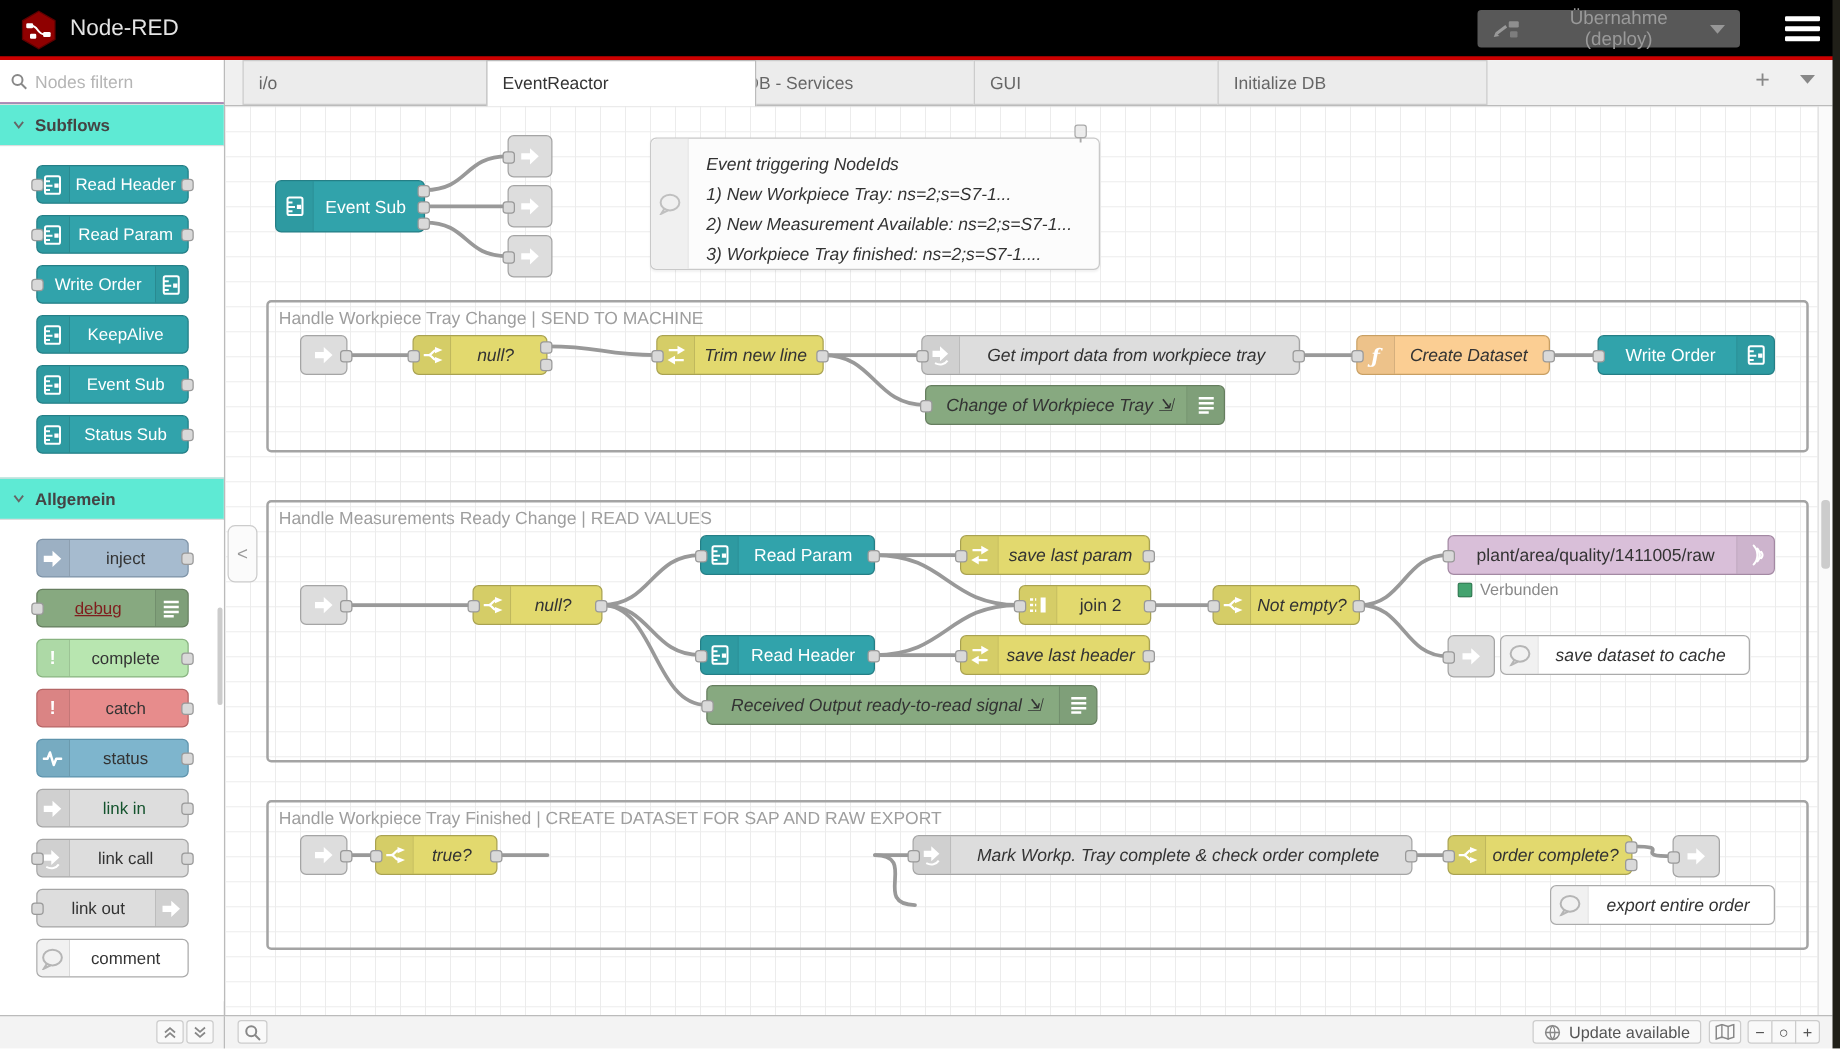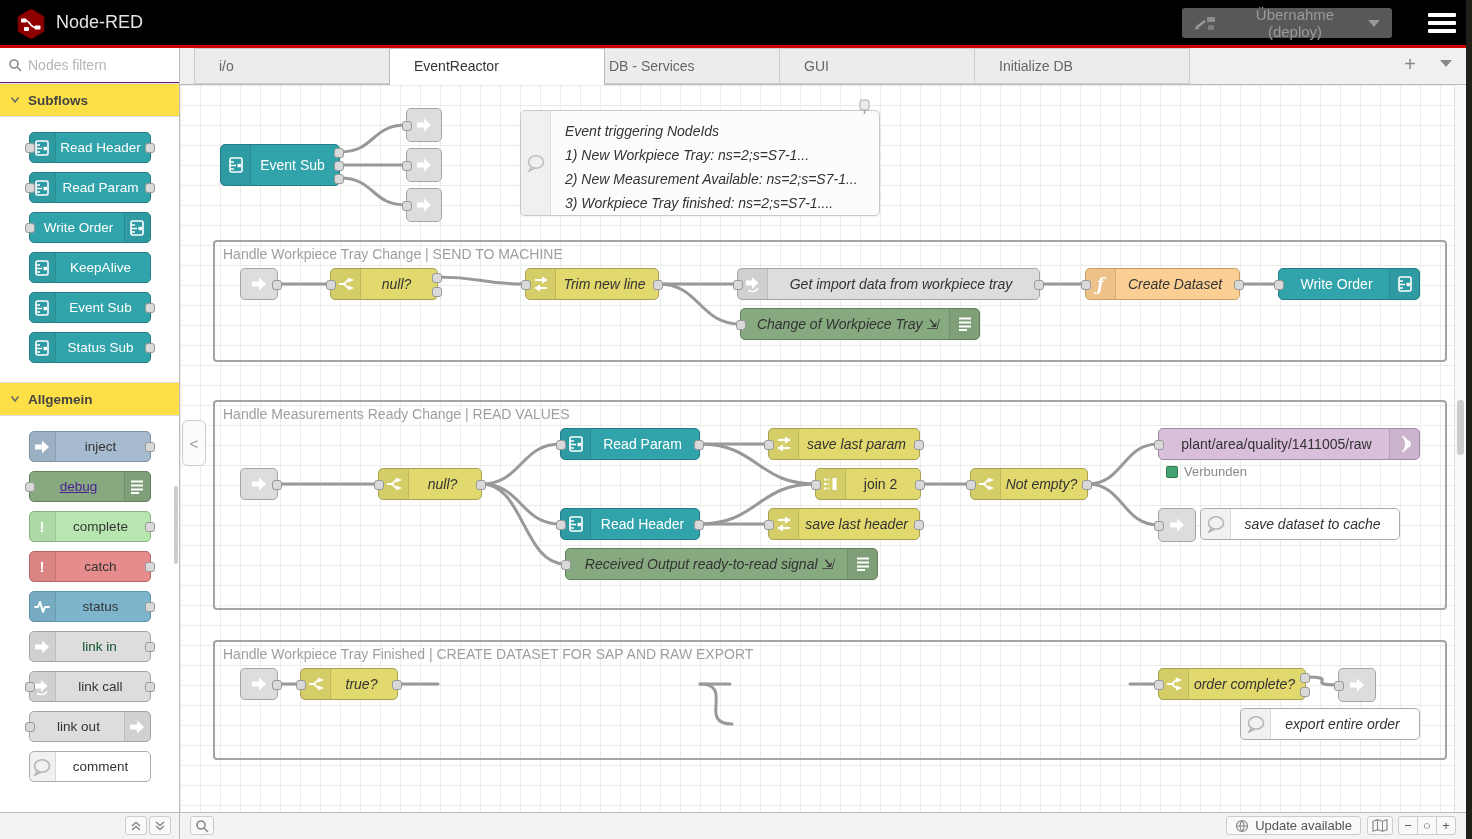--- a/index.html
+++ b/index.html
@@ -19,42 +19,42 @@
   #menu-btn { position:absolute; right:16px; top:13px; width:28px; cursor:pointer; }
   #menu-btn div { height:3.5px; background:#fff; margin-bottom:4.5px; border-radius:1px; }
 
   
   #palette { position:absolute; left:0; top:48px; width:180px; height:764px; background:#fff;
              border-right:1px solid #bbb; z-index:20; }
   #palette-search { height:35px; border-bottom:1px solid #701a75; display:flex; align-items:center; padding:0 8px; gap:6px; }
   #palette-search input { border:none; outline:none; font-size:14px; color:#555; width:130px;
                           font-family:"Liberation Sans",sans-serif; background:transparent; }
   #palette-search input::placeholder { color:#b5b5b5; }
-  .cat-header { height:34px; background:#fde047; border-top:1px solid #ddd; border-bottom:1px solid #ddd;
+  .cat-header { height:34px; background:#5eead4; border-top:1px solid #ddd; border-bottom:1px solid #ddd;
                 display:flex; align-items:center; padding-left:10px; gap:8px; cursor:pointer; }
   .cat-header span.cat-label { font-size:13.5px; font-weight:bold; color:#444; }
   .cat-items { padding:6px 0 10px 0; background:#fff; }
   .pal-node { position:relative; width:122px; height:31px; margin:9px auto; border-radius:5px;
               border:1px solid; font-size:13.5px; cursor:grab; }
   .pal-node .plabel { position:absolute; top:0; bottom:0; display:flex; align-items:center; justify-content:center; }
   .nicon { position:absolute; top:0; bottom:0; width:26px; display:flex; align-items:center; justify-content:center;
            background:rgba(0,0,0,0.055); }
   .nicon.ileft  { left:0; border-right:1px solid rgba(0,0,0,0.1); border-radius:4px 0 0 4px; }
   .nicon.iright { right:0; border-left:1px solid rgba(0,0,0,0.1); border-radius:0 4px 4px 0; }
   .port { position:absolute; width:10px; height:10px; background:#d9d9d9; border:1px solid #999;
           border-radius:3px; z-index:5; cursor:crosshair; }
   #palette-scrollbar { position:absolute; right:1px; top:438px; width:4px; height:78px; background:#ccc; border-radius:2px; }
   .fn-glyph { font-family:"DejaVu Serif", serif; font-style:italic; font-weight:bold; font-size:16px; }
   .excl { font-weight:bold; font-size:15px; }
 
   
   #tabbar { position:absolute; left:180px; top:48px; width:1286px; height:37px; background:#f0f0f0;
             border-bottom:1px solid #bbb; z-index:10; }
   .tab { position:absolute; top:0; height:36px; width:216px; background:#ececec; border:1px solid #ccc;
-         font-size:14px; color:#666; line-height:34px; padding-left:24px; white-space:nowrap; overflow:hidden;
+         font-size:14px; color:#666; line-height:34px; padding-left:12px; white-space:nowrap; overflow:hidden;
          cursor:pointer; }
   .tab.active { background:#fff; height:37px; border-color:#bbb; border-bottom:none; font-weight:normal; color:#333; z-index:2; }
   #tab-add { position:absolute; right:44px; top:5px; font-size:20px; color:#888; cursor:pointer; width:24px; text-align:center; }
   #tab-caret { position:absolute; right:14px; top:12px; width:0; height:0; border-left:6px solid transparent;
                border-right:6px solid transparent; border-top:7px solid #888; cursor:pointer; }
 
   
   #canvas { position:absolute; left:180px; top:85px; width:1274px; height:727px; overflow:hidden; background:#fff;
             background-image:linear-gradient(#ececec 1px, transparent 1px),
                              linear-gradient(90deg,#ececec 1px, transparent 1px);
@@ -246,21 +246,21 @@
             </div>
             <div class="plabel" style="color: rgb(51, 51, 51); left: 26px; right: 4px;">inject</div>
             <div class="port" style="right: -5px; top: 10px;"></div>
           </div>
           <div class="pal-node" style="background: rgb(135, 169, 128); border-color: rgb(102, 126, 95);">
             <div class="nicon iright">
               <svg width="14" height="16" viewBox="0 0 14 16" style="display:block">
                 <path d="M1 2.5h12M1 6.5h12M1 10.5h12M1 14h8" stroke="#fff" stroke-width="2"></path>
               </svg>
             </div>
-            <div class="plabel" style="color: #4c1d95; left: 4px; right: 26px; text-decoration: underline;">debug</div>
+            <div class="plabel" style="color: #7f1d1d; left: 4px; right: 26px; text-decoration: underline;">debug</div>
             <div class="port" style="left: -5px; top: 10px;"></div>
           </div>
           <div class="pal-node" style="background: rgb(184, 230, 176); border-color: rgb(136, 179, 128);">
             <div class="nicon ileft">
               <span class="excl" style="color:#fff">!</span>
             </div>
             <div class="plabel" style="color: rgb(51, 51, 51); left: 26px; right: 4px;">complete</div>
             <div class="port" style="right: -5px; top: 10px;"></div>
           </div>
           <div class="pal-node" style="background: rgb(231, 140, 140); border-color: rgb(181, 102, 102);">
@@ -623,20 +623,31 @@
           <svg width="18" height="18" viewBox="0 0 18 18" style="display:block">
             <path d="M2 9h4c3 0 3-4 6-4M2 9h4c3 0 3 4 6 4" stroke="#fff" stroke-width="1.8" fill="none"></path>
             <path d="M11 2.5l6 2.5-6 2.5z" fill="#fff"></path>
             <path d="M11 10.5l6 2.5-6 2.5z" fill="#fff"></path>
           </svg>
         </div>
         <div class="clabel italic" style="color: rgb(51, 51, 51); left: 31px; right: 6px;">true?</div>
         <div class="port" style="left: -5px; top: 11px;"></div>
         <div class="port" style="right: -5px; top: 11px;"></div>
       </div>
+      <div class="cnode" style="left: 550px; top: 583px; width: 400px; height: 32px; background: rgb(221, 221, 221); border-color: rgb(165, 165, 165);">
+        <div class="nicon ileft" style="width: 30px;">
+          <svg width="18" height="18" viewBox="0 0 18 18" style="display:block">
+            <path d="M2 5.5h6V2l6.5 6-6.5 6v-3.5H2z" fill="#fff"></path>
+            <path d="M4 15.5c4 2 8 1 10-2" stroke="#fff" fill="none" stroke-width="1.6"></path>
+          </svg>
+        </div>
+        <div class="clabel italic" style="color: rgb(51, 51, 51); left: 31px; right: 6px;">Mark Workp. Tray complete &amp; check order complete</div>
+        <div class="port" style="left: -5px; top: 11px;"></div>
+        <div class="port" style="right: -5px; top: 11px;"></div>
+      </div>
       <div class="cnode" style="left: 978px; top: 583px; width: 148px; height: 32px; background: rgb(226, 217, 110); border-color: rgb(169, 162, 81);">
         <div class="nicon ileft" style="width: 30px;">
           <svg width="18" height="18" viewBox="0 0 18 18" style="display:block">
             <path d="M2 9h4c3 0 3-4 6-4M2 9h4c3 0 3 4 6 4" stroke="#fff" stroke-width="1.8" fill="none"></path>
             <path d="M11 2.5l6 2.5-6 2.5z" fill="#fff"></path>
             <path d="M11 10.5l6 2.5-6 2.5z" fill="#fff"></path>
           </svg>
         </div>
         <div class="clabel italic" style="color: rgb(51, 51, 51); left: 31px; right: 6px;">order complete?</div>
         <div class="port" style="left: -5px; top: 11px;"></div>

